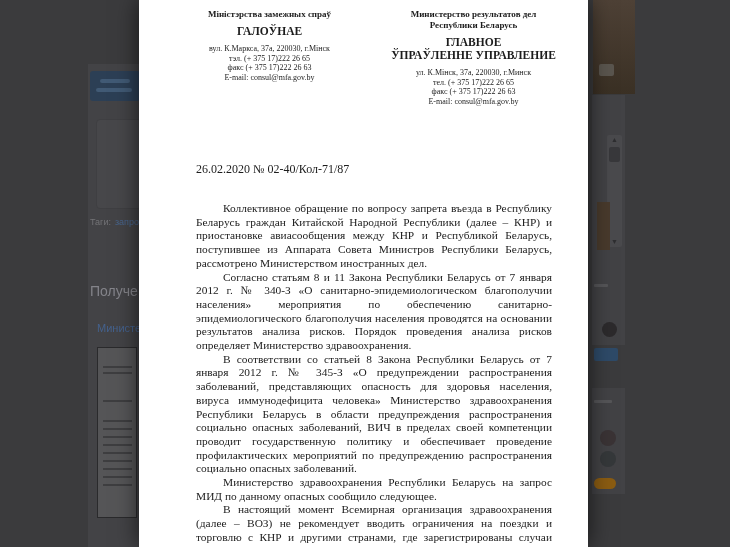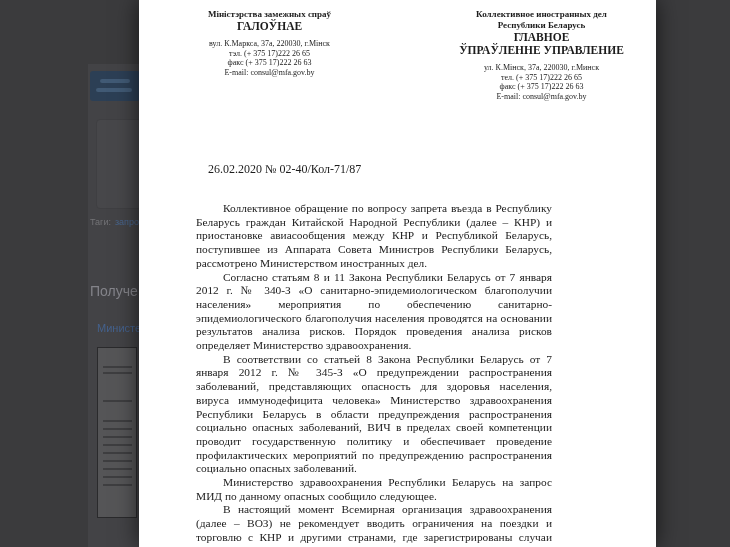--- a/index.html
+++ b/index.html
@@ -36,31 +36,31 @@
   .bg-tiny-bar{height:3px;background:#5e5e61;border-radius:1px;opacity:.7;}
   .bg-avatar{border-radius:50%;background:#2c2a2c;}
   .bg-avatar.a0{left:602px;top:322px;width:15px;height:15px;}
   .bg-avatar.a1{left:600px;top:430px;width:16px;height:16px;background:#3a3335;}
   .bg-avatar.a2{left:600px;top:451px;width:16px;height:16px;background:#35383a;}
   .bg-blue-btn{left:594px;top:348px;width:24px;height:13px;background:#2e4a68;border-radius:2px;}
   .bg-orange-btn{left:594px;top:478px;width:22px;height:11px;background:#8a5c12;border-radius:6px;}
 
   
   .doc{
-    position:absolute;left:139px;top:0;width:517px;height:547px;
+    position:absolute;left:139px;top:0;width:449px;height:547px;
     background:#ffffff;box-shadow:0 0 22px rgba(0,0,0,.65);
     color:#1c1c1c;font-family:"Liberation Serif", serif;
   }
   .hdr-col{position:absolute;top:9px;text-align:center;}
   .hdr-col.left{left:28px;width:205px;}
   .hdr-col.right{right:12px;width:205px;}
   .hdr-org{font-weight:bold;font-size:9px;line-height:11px;}
-  .hdr-div{font-weight:bold;font-size:11.5px;line-height:13px;}
+  .hdr-div{font-weight:bold;font-size:11.5px;line-height:13px;margin-top:5px;}
   .hdr-contacts{font-size:8px;line-height:9.5px;margin-top:6px;}
-  .ref-line{position:absolute;left:57px;top:162px;font-size:12px;margin-left:12px;}
+  .ref-line{position:absolute;left:57px;top:162px;font-size:12px;}
   .doc-body{position:absolute;left:57px;top:202px;width:356px;text-align:justify;font-size:11.4px;line-height:13.7px;}
   .doc-body p{margin:0;text-indent:27px;}
 </style>
 </head>
 <body>
 
 <div class="stage">
 
   <div style="position:absolute;inset:0;">
     <div class="bg-el bg-left-panel"></div>
@@ -128,21 +128,21 @@
       <div class="hdr-contacts">
         <div>вул. К.Маркса, 37а, 220030, г.Мінск</div>
         <div>тэл. (+ 375 17)222 26 65</div>
         <div>факс (+ 375 17)222 26 63</div>
         <div>E-mail: consul@mfa.gov.by</div>
       </div>
     </div>
 
     <div class="hdr-col right">
       <div class="hdr-org">
-        <div>Коллективное иностранных дел</div>
+        <div>Министерство результатов дел</div>
         <div>Республики Беларусь</div>
       </div>
       <div class="hdr-div">
         <div>ГЛАВНОЕ</div>
         <div>ЎПРАЎЛЕННЕ УПРАВЛЕНИЕ</div>
       </div>
       <div class="hdr-contacts">
         <div>ул. К.Мінск, 37а, 220030, г.Минск</div>
         <div>тел. (+ 375 17)222 26 65</div>
         <div>факс (+ 375 17)222 26 63</div>

